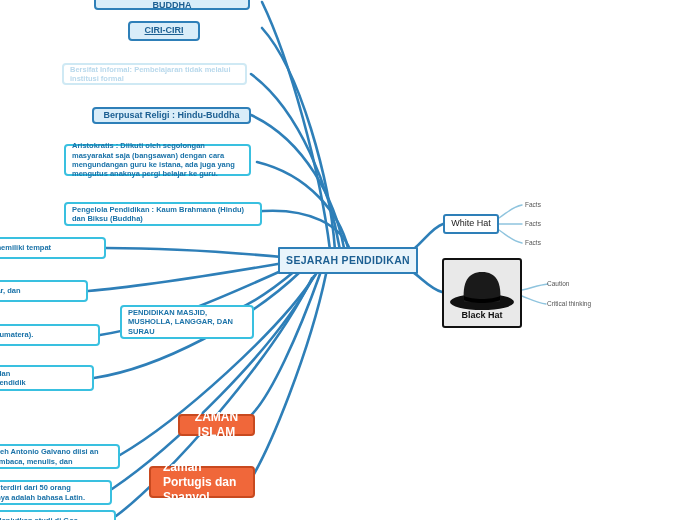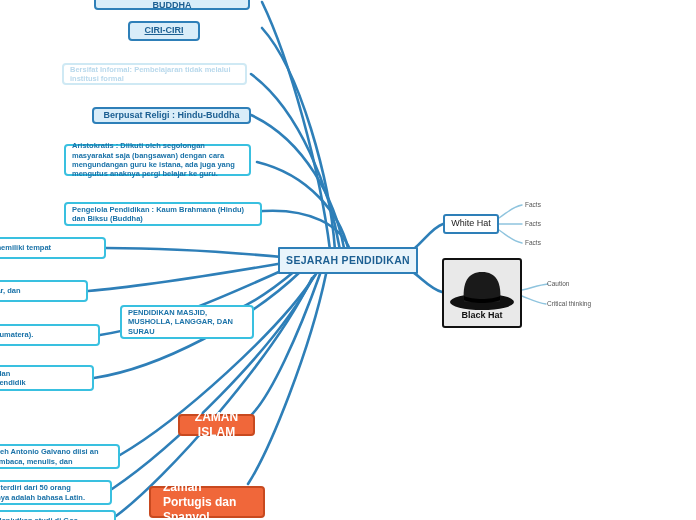--- a/index.html
+++ b/index.html
@@ -221,21 +221,21 @@
   </div>
 
   <div class="node n-cyan" style="left:-48px; top:480px; width:160px; height:25px;">
     <span class="node-text">t muridnya terdiri dari 50 orang pengantarnya adalah bahasa Latin.</span>
   </div>
 
   <div class="node n-cyan" style="left:-48px; top:510px; width:164px; height:22px;">
     <span class="node-text">mpatan melanjutkan studi di Goa.</span>
   </div>
 
-  <div class="node n-orange n-orange-left" style="left:149px; top:486px; width:116px; height:32px;padding-left:12px;">
+  <div class="node n-orange n-orange-left" style="left:149px; top:466px; width:106px; height:32px;padding-left:12px;">
     <span class="node-text">Zaman
 Portugis dan Spanyol</span>
   </div>
 
   <div class="node n-central" style="left:278px; top:247px; width:140px; height:27px;">
     <span class="node-text">SEJARAH PENDIDIKAN</span>
   </div>
 
   <div class="node n-whitehat" style="left:443px; top:214px; width:56px; height:20px;">
     <span class="node-text">White Hat</span>

